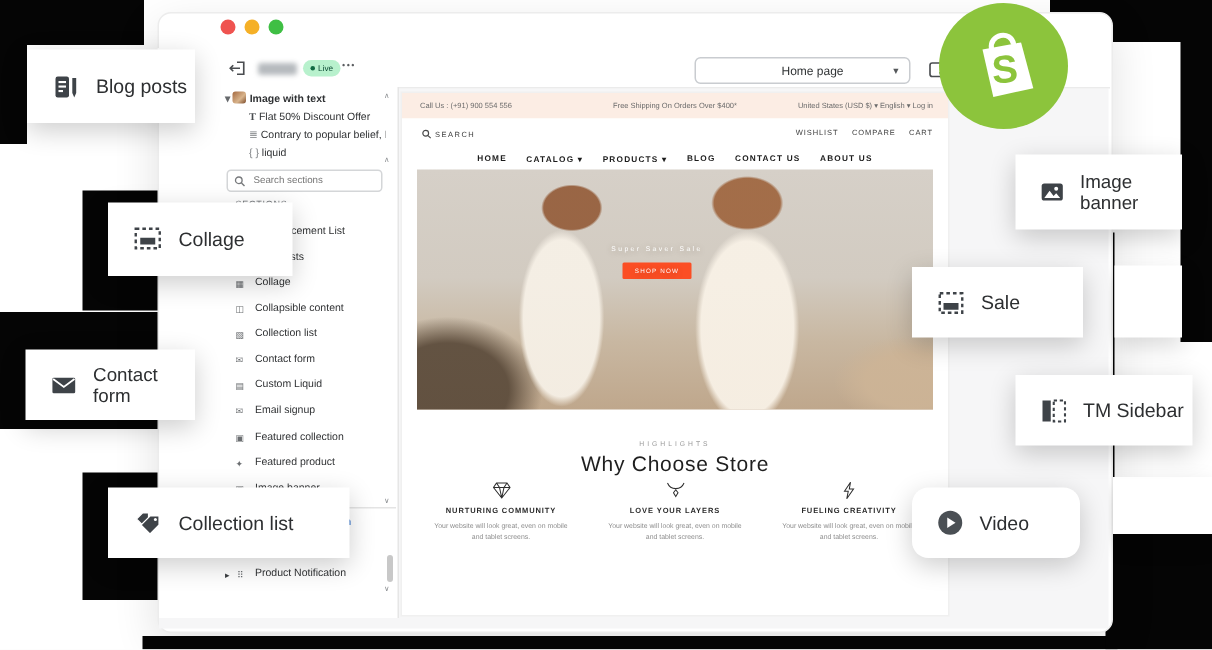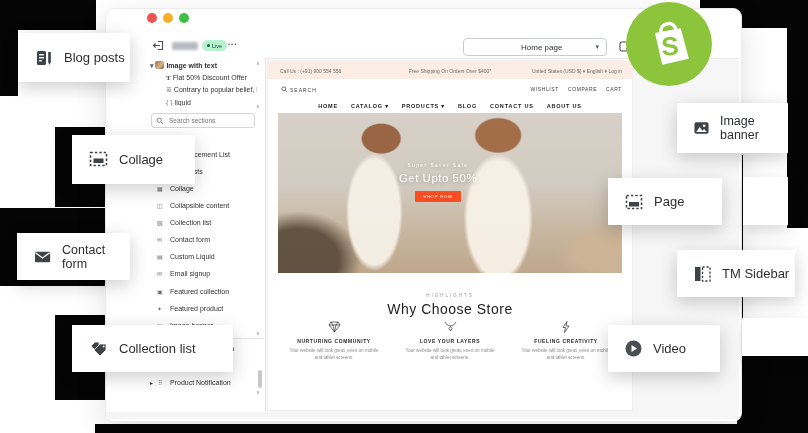--- a/index.html
+++ b/index.html
@@ -182,21 +182,20 @@
   <span class="navitem">CATALOG ▾</span>
   <span class="navitem">PRODUCTS ▾</span>
   <span class="navitem">BLOG</span>
   <span class="navitem">CONTACT US</span>
   <span class="navitem">ABOUT US</span>
 </div>
 
 <div class="hero">
   <div class="hero-text">
     <div style="font-size:4.5px;letter-spacing:1.6px;">Super Saver Sale</div>
-    <div style="font-size:11.5px;letter-spacing:.5px;margin-top:4px;font-weight:400;">Get Upto 50%</div>
     <span class="btn-cta">SHOP NOW</span>
   </div>
 </div>
 
 <div class="abs" style="left:268px;top:293px;width:364px;text-align:center;font-size:4.5px;letter-spacing:2px;color:#9a9a9a;z-index:4;">HIGHLIGHTS</div>
 <div class="abs" style="left:268px;top:301px;width:364px;text-align:center;font-size:14px;color:#1f1f1f;letter-spacing:.5px;z-index:4;">Why Choose Store</div>
 <div class="abs" style="left:268px;top:321px;width:364px;display:flex;justify-content:center;gap:20px;z-index:4;">
   <div class="hlcol">
     <svg width="13" height="12" viewBox="0 0 13 12" style="margin:0 auto;">
       <path d="M3 1 H10 L12 4 L6.5 11 L1 4 Z M1 4 H12 M3 1 L5 4 L6.5 11 M10 1 L8 4 L6.5 11" fill="none" stroke="#2f2f2f" stroke-width="0.7"></path>
@@ -273,32 +272,32 @@
     <path d="M2.5 11.5 L6.5 6 L9.5 10 L11.5 8 L14.5 11.5 Z" fill="#fff"></path>
   </svg>
   <span>Image banner</span>
 </div>
 
 <div class="card" style="left:608px;top:178px;width:114px;height:47px;">
   <svg width="18" height="16" viewBox="0 0 18 16">
     <rect x="1.5" y="1.5" width="15" height="13" fill="none" stroke="#3e4348" stroke-width="1.6" stroke-dasharray="2.4 2"></rect>
     <rect x="4" y="8" width="10" height="4.5" fill="#3e4348"></rect>
   </svg>
-  <span>Page</span>
+  <span>Sale</span>
 </div>
 
 <div class="card" style="left:677px;top:250px;width:118px;height:47px;">
   <svg width="17" height="16" viewBox="0 0 17 16">
     <rect x="1" y="1" width="5.5" height="14" fill="#3e4348"></rect>
     <rect x="8.5" y="1" width="7.5" height="14" fill="none" stroke="#3e4348" stroke-width="1.4" stroke-dasharray="2.2 1.8"></rect>
   </svg>
   <span>TM Sidebar</span>
 </div>
 
-<div class="card" style="left:608px;top:325px;width:112px;height:47px;">
+<div class="card" style="left:608px;top:325px;width:112px;height:47px;border-radius:11px;">
   <svg width="17" height="17" viewBox="0 0 17 17">
     <circle cx="8.5" cy="8.5" r="8" fill="#4a4f54"></circle>
     <path d="M6.5 5 L12 8.5 L6.5 12 Z" fill="#fff"></path>
   </svg>
   <span>Video</span>
 </div>
 
 </div>
 
 </body></html>

